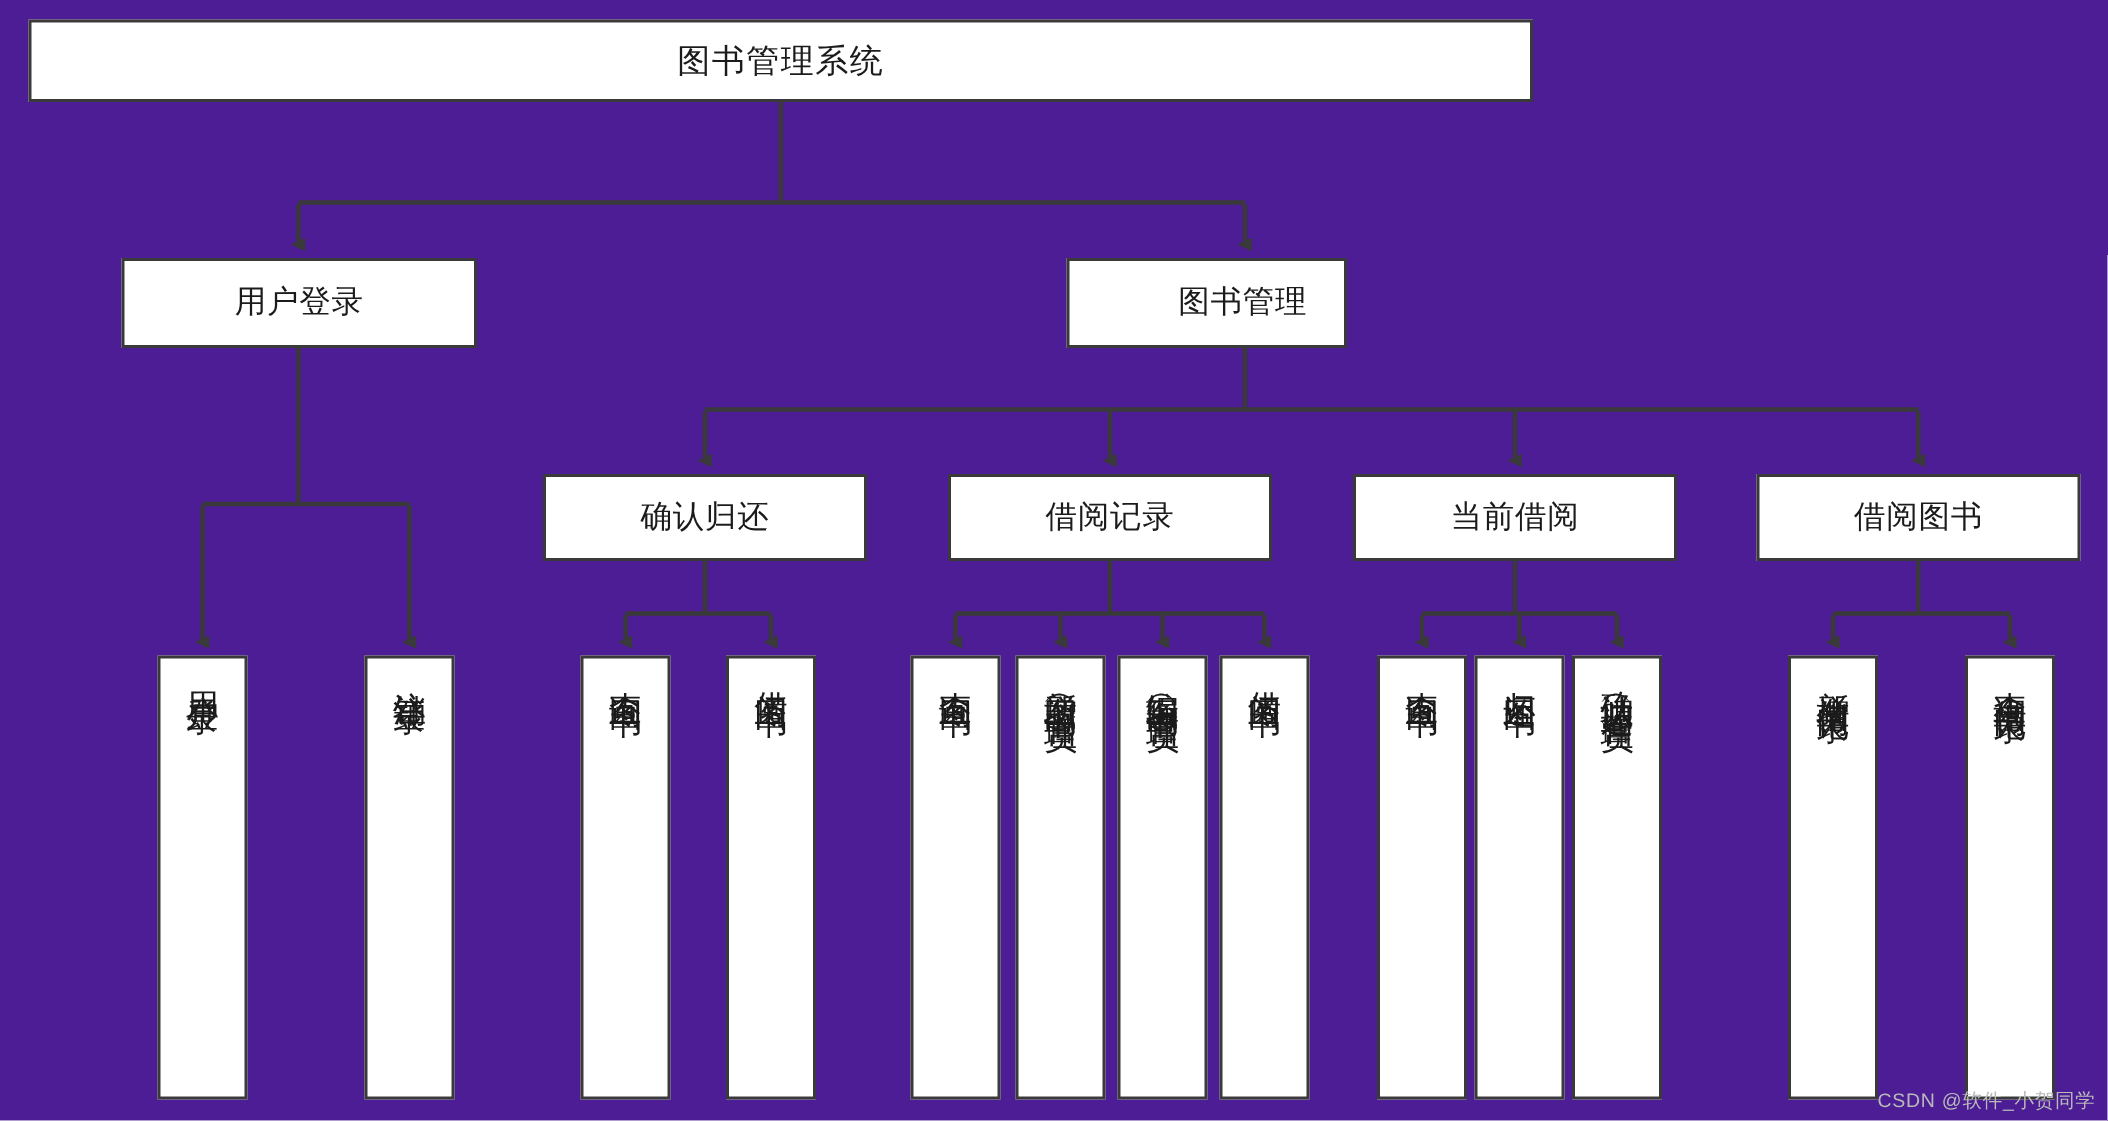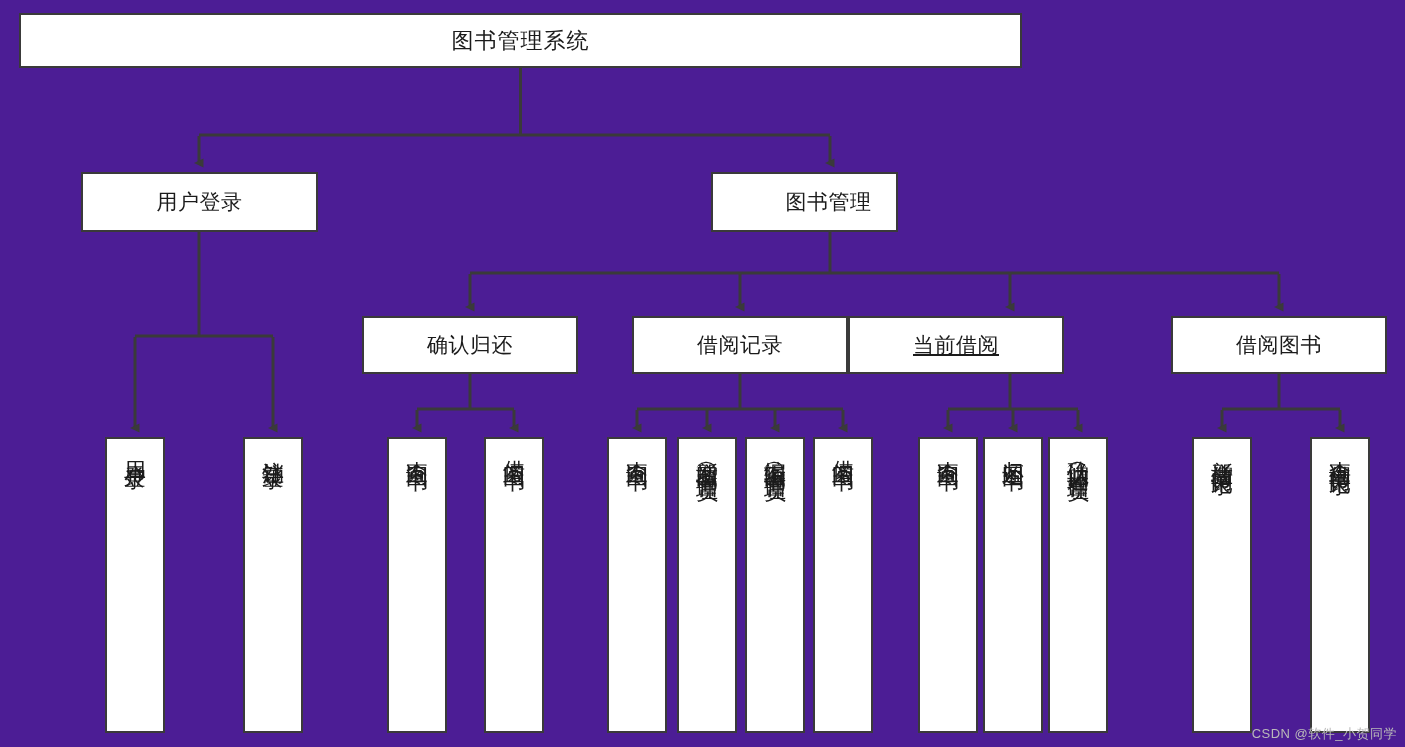--- a/index.html
+++ b/index.html
@@ -141,21 +141,21 @@
   <div class="node h" style="left:711px; top:172px; width:187px; height:60px;padding-left:48px;">
     <span class="lbl">图书管理</span>
   </div>
 
   <div class="node h" style="left:362px; top:316px; width:216px; height:58px;">
     <span class="lbl">确认归还</span>
   </div>
   <div class="node h" style="left:632px; top:316px; width:216px; height:58px;">
     <span class="lbl">借阅记录</span>
   </div>
-  <div class="node h" style="left:848px; top:316px; width:216px; height:58px;text-decoration:underline;">
+  <div class="node h" style="left:902px; top:316px; width:216px; height:58px;">
     <span class="lbl">当前借阅</span>
   </div>
   <div class="node h" style="left:1171px; top:316px; width:216px; height:58px;">
     <span class="lbl">借阅图书</span>
   </div>
 
   <div class="node v" style="left:105px; top:437px; width:60px; height:296px;">
     <span class="lbl">用户登录</span>
   </div>
   <div class="node v" style="left:243px; top:437px; width:60px; height:296px;">

